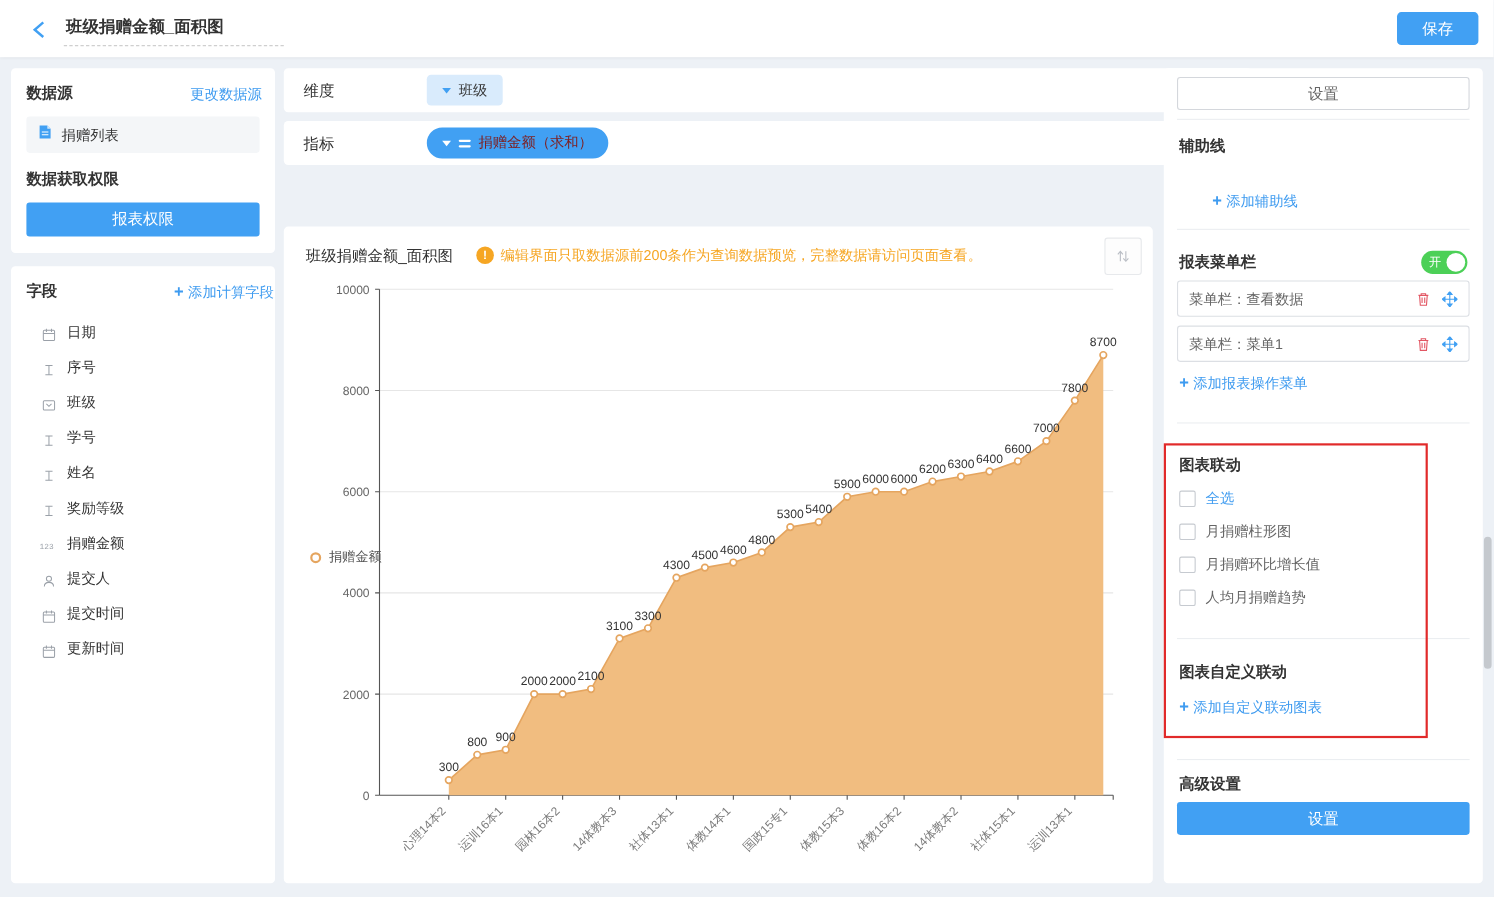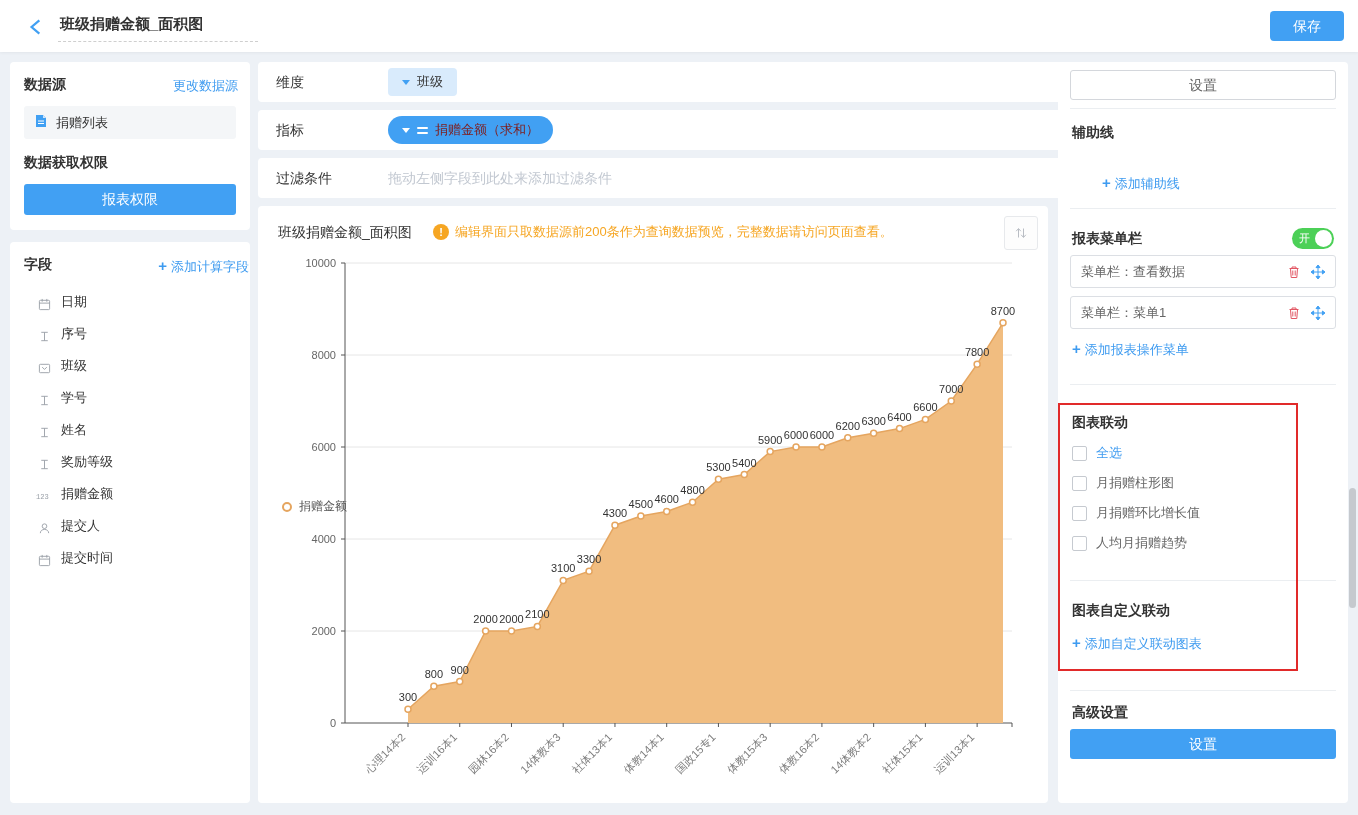--- a/index.html
+++ b/index.html
@@ -189,20 +189,31 @@
           <span class="ficon">
             <svg width="13" height="13" viewBox="0 0 14 14">
               <rect x="1.5" y="2.5" width="11" height="10" rx="1" fill="none" stroke="#9aa0a8"></rect>
               <line x1="4.5" y1="1" x2="4.5" y2="4" stroke="#9aa0a8"></line>
               <line x1="9.5" y1="1" x2="9.5" y2="4" stroke="#9aa0a8"></line>
               <line x1="1.5" y1="5.5" x2="12.5" y2="5.5" stroke="#9aa0a8"></line>
             </svg>
           </span>
           <span class="flabel">提交时间</span>
         </div>
+        <div class="field-row">
+          <span class="ficon">
+            <svg width="13" height="13" viewBox="0 0 14 14">
+              <rect x="1.5" y="2.5" width="11" height="10" rx="1" fill="none" stroke="#9aa0a8"></rect>
+              <line x1="4.5" y1="1" x2="4.5" y2="4" stroke="#9aa0a8"></line>
+              <line x1="9.5" y1="1" x2="9.5" y2="4" stroke="#9aa0a8"></line>
+              <line x1="1.5" y1="5.5" x2="12.5" y2="5.5" stroke="#9aa0a8"></line>
+            </svg>
+          </span>
+          <span class="flabel">更新时间</span>
+        </div>
       </div>
   </div>
 
   <div class="card row-card" style="top:62px;">
     <span class="row-label">维度</span>
     <span class="tag tag-dim">
       <span class="tri-down"></span>
       <span>班级</span>
     </span>
   </div>
@@ -212,24 +223,20 @@
     <span class="tag tag-metric">
       <span class="tri-down white"></span>
       <span class="mlines">
           <i></i>
           <i></i>
         </span>
       <span>捐赠金额（求和）</span>
     </span>
   </div>
 
-  <div class="card row-card" style="top:158px;">
-    <span class="row-label">过滤条件</span>
-    <span class="filter-ph">拖动左侧字段到此处来添加过滤条件</span>
-  </div>
 
   <div class="card chart-card">
     <span class="chart-title">班级捐赠金额_面积图</span>
     <span class="warn-wrap">
       <span class="warn-ico">!</span>
       <span class="warn-text">编辑界面只取数据源前200条作为查询数据预览，完整数据请访问页面查看。</span>
     </span>
     <span class="sort-btn">
       <svg width="16" height="16" viewBox="0 0 16 16" stroke="#b9bdc4" fill="none">
           <line x1="5.5" y1="4" x2="5.5" y2="12.5"></line>

